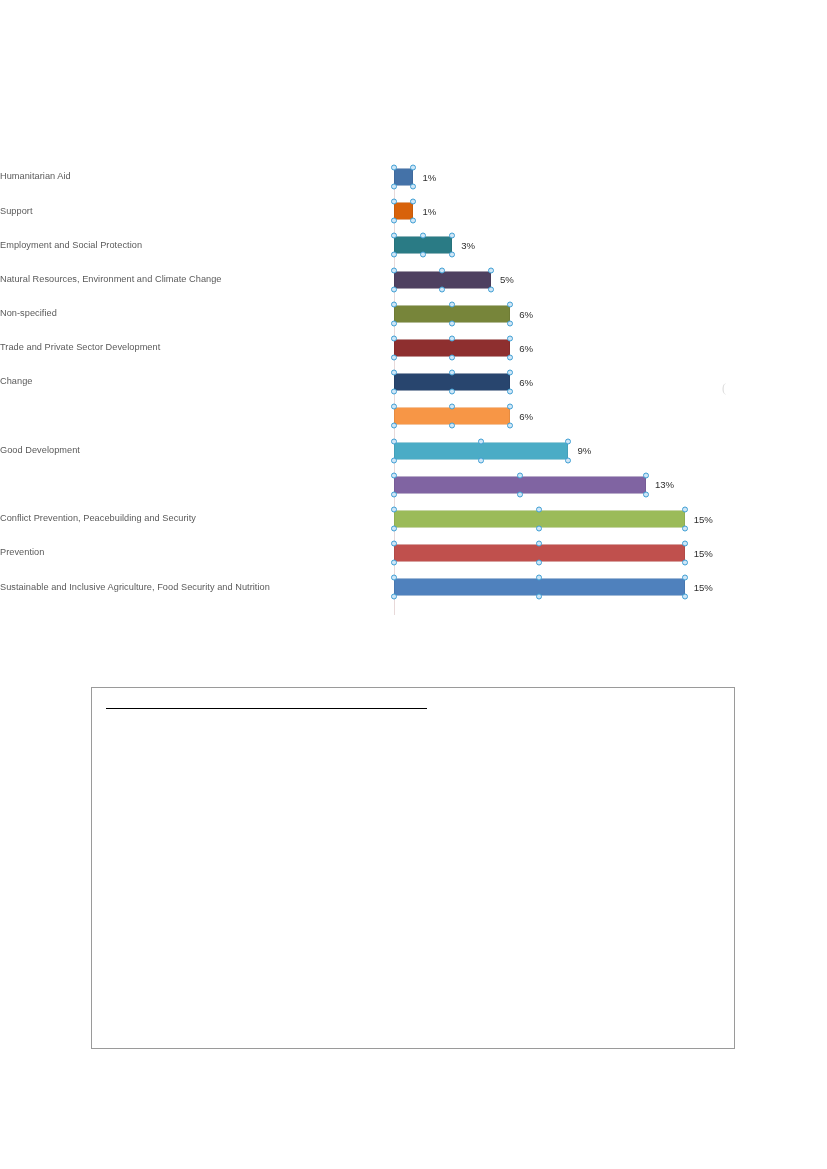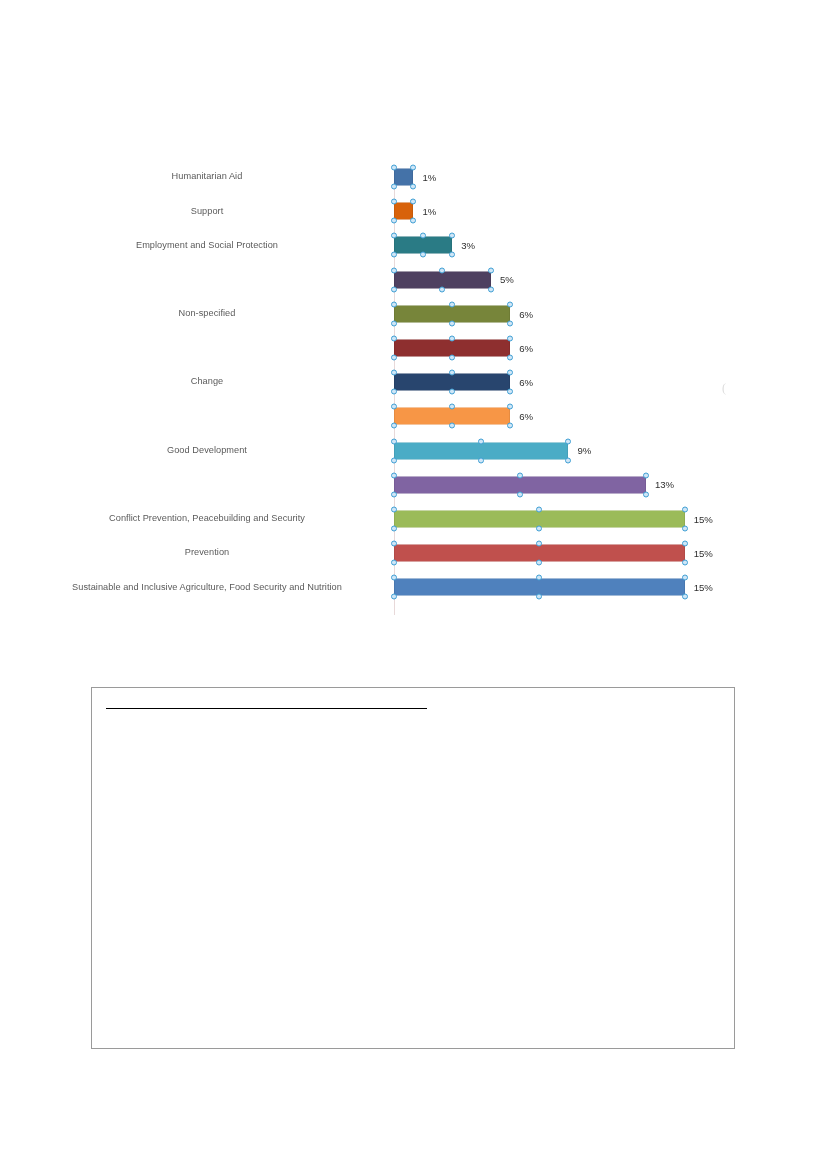--- a/index.html
+++ b/index.html
@@ -23,22 +23,22 @@
   .axis-line{
     position:absolute;left:394px;top:5px;width:1px;height:450px;
     background:#e8d9d9;
   }
   .rows{position:absolute;left:0;top:0;width:827px;}
   .row{
     position:relative;height:34.2px;
     display:flex;align-items:center;
   }
   .cat-label{
-    position:absolute;right:auto;left:16px;width:386px;
-    text-align:center;
+    position:absolute;right:auto;left:0;width:386px;
+    text-align:left;
     font-size:9.2px;color:#5a5a5a;line-height:11.5px;
     letter-spacing:.05px;
     padding-right:4px;box-sizing:border-box;
   }
   .bar-wrap{
     position:absolute;left:394px;top:50%;transform:translateY(-50%);
     height:17px;display:flex;align-items:center;
   }
   .bar{
     height:17px;border-radius:1px;
@@ -120,20 +120,21 @@
                 <span class="handle h-bl"></span>
                 <span class="handle h-tr"></span>
                 <span class="handle h-br"></span>
                 <span class="handle h-tm" style="left: 26.0625px;"></span>
                 <span class="handle h-bm" style="left: 26.0625px;"></span>
               </div>
               <div class="dlabel">3%</div>
             </div>
           </div>
           <div class="row">
+            <div class="cat-label">Natural Resources, Environment and Climate Change</div>
             <div class="bar-wrap">
               <div class="bar" style="width: 96.875px; background: rgb(78, 64, 96);">
                 <span class="handle h-tl"></span>
                 <span class="handle h-bl"></span>
                 <span class="handle h-tr"></span>
                 <span class="handle h-br"></span>
                 <span class="handle h-tm" style="left: 45.4375px;"></span>
                 <span class="handle h-bm" style="left: 45.4375px;"></span>
               </div>
               <div class="dlabel">5%</div>
@@ -147,20 +148,21 @@
                 <span class="handle h-bl"></span>
                 <span class="handle h-tr"></span>
                 <span class="handle h-br"></span>
                 <span class="handle h-tm" style="left: 55.125px;"></span>
                 <span class="handle h-bm" style="left: 55.125px;"></span>
               </div>
               <div class="dlabel">6%</div>
             </div>
           </div>
           <div class="row">
+            <div class="cat-label">Trade and Private Sector Development</div>
             <div class="bar-wrap">
               <div class="bar" style="width: 116.25px; background: rgb(142, 47, 47);">
                 <span class="handle h-tl"></span>
                 <span class="handle h-bl"></span>
                 <span class="handle h-tr"></span>
                 <span class="handle h-br"></span>
                 <span class="handle h-tm" style="left: 55.125px;"></span>
                 <span class="handle h-bm" style="left: 55.125px;"></span>
               </div>
               <div class="dlabel">6%</div>

